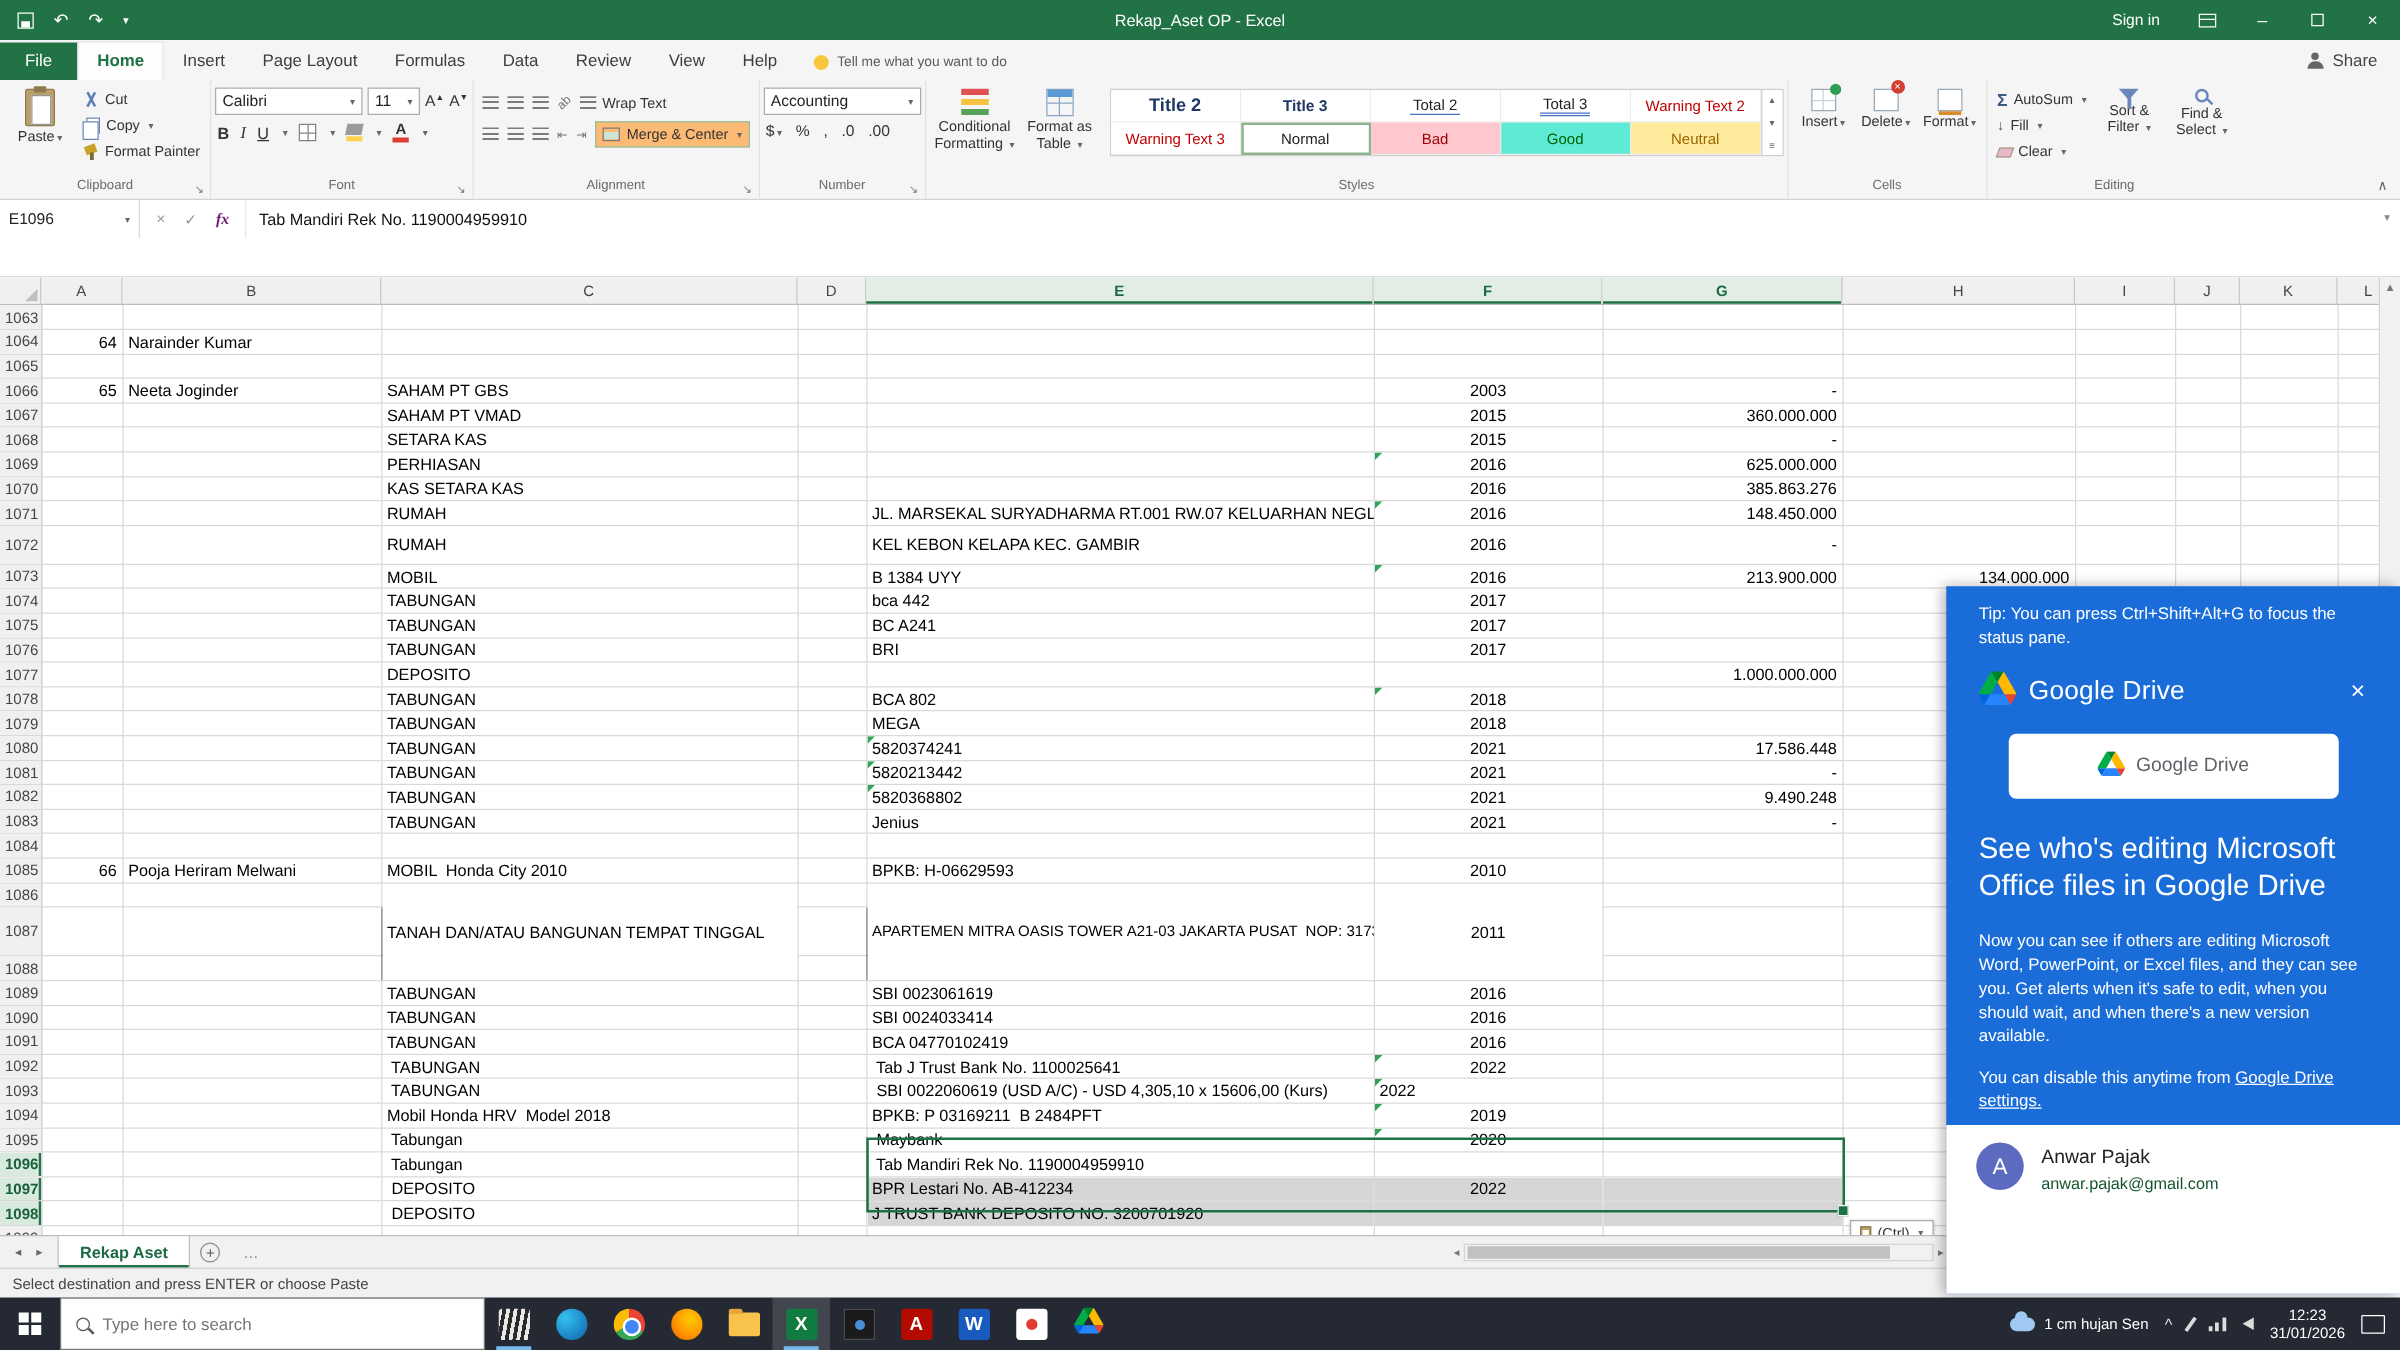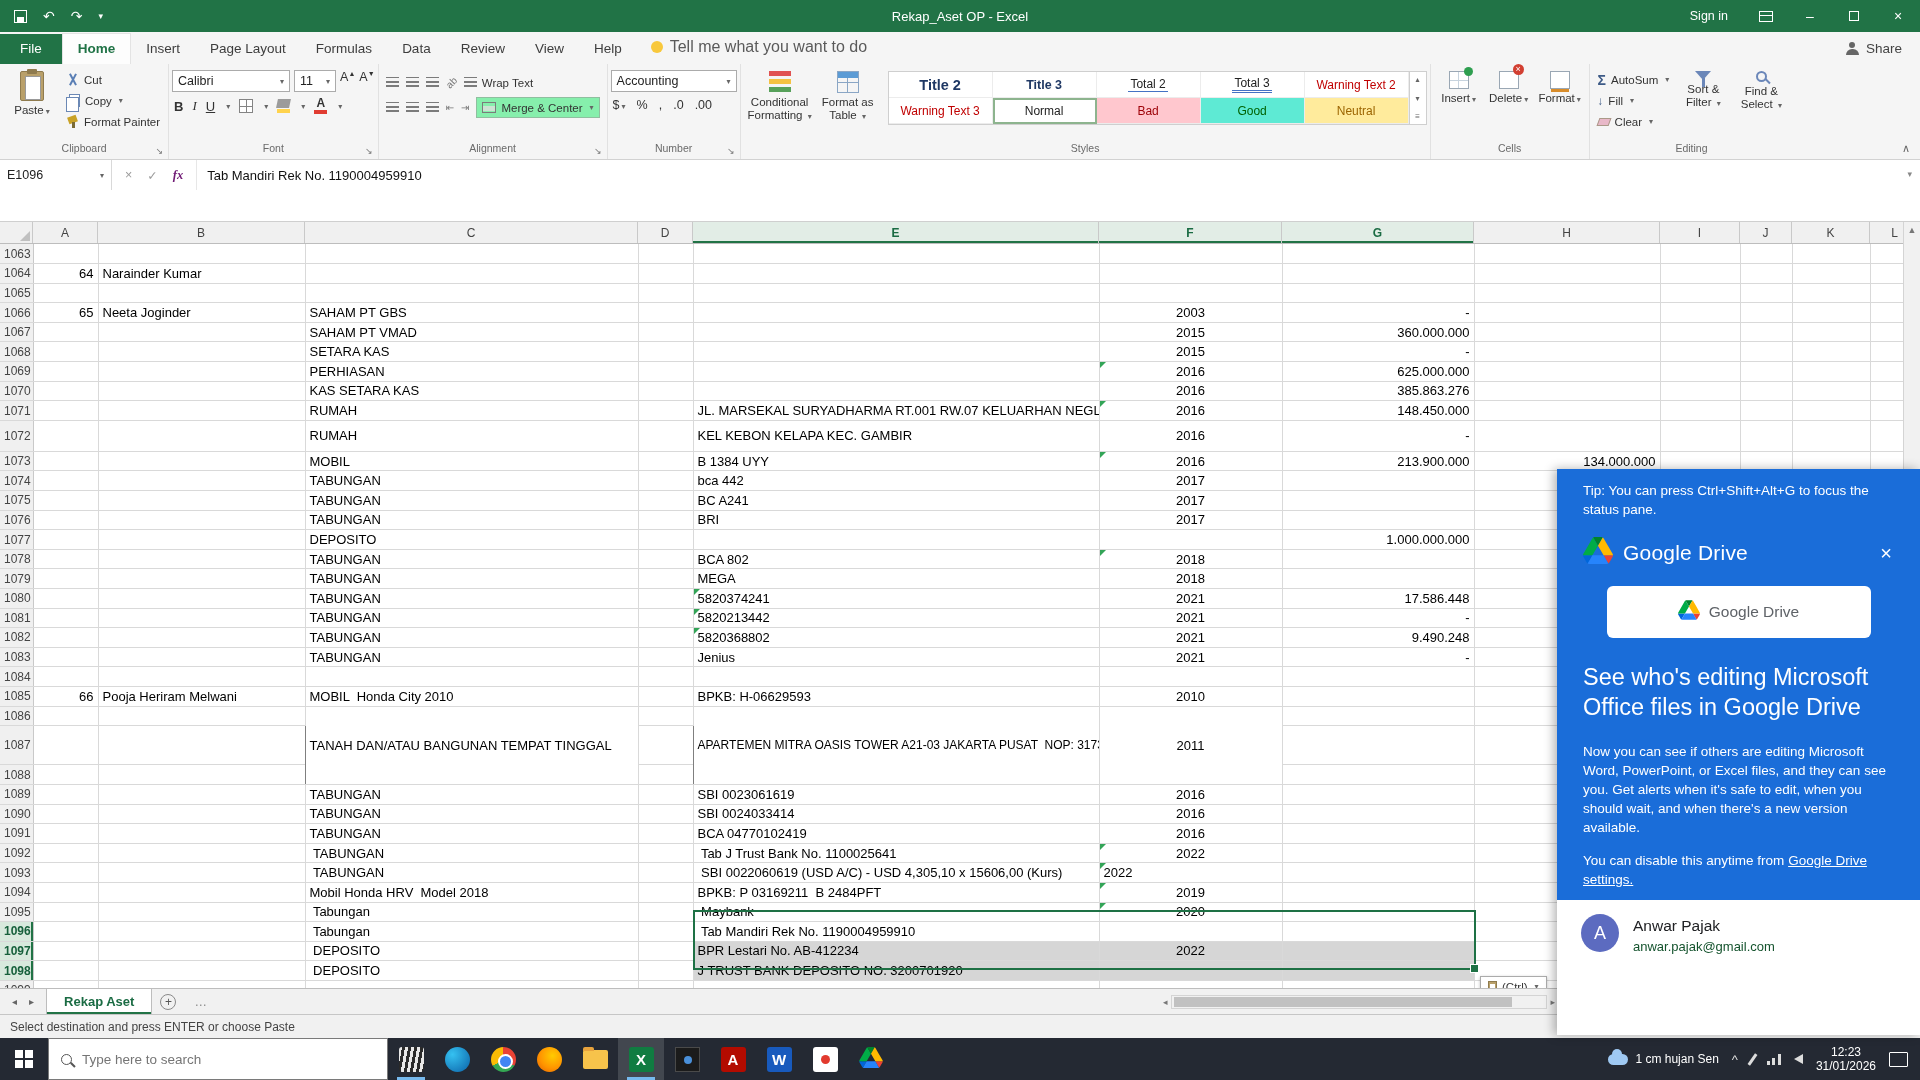--- a/index.html
+++ b/index.html
@@ -20,21 +20,21 @@
 .ic-ribbonopts{width:14px;height:11px;border:1px solid #fff;position:relative;display:inline-block}
 .ic-ribbonopts::after{content:"";position:absolute;left:0;right:0;top:3px;border-top:1px solid #fff}
 .ic-maxi{width:10px;height:10px;border:1px solid #fff;display:inline-block}
 
 
 .tabrow{height:32px;background:#f5f5f5;display:flex;align-items:flex-end;font-size:13.5px;color:#3d3d3d;flex:0 0 auto}
 .tabstrip{display:flex;align-items:flex-end}
 .rtab{padding:7px 15px 8px;white-space:nowrap}
 .rtab.file{background:#217346;color:#fff;padding:7px 20px 8px}
 .rtab.active{color:#217346;font-weight:bold;background:#fdfdfd;border:1px solid #e3e3e3;border-bottom:none}
-.tellme{display:flex;align-items:center;gap:7px;color:#5a5a5a;padding:7px 14px 8px;font-size:16px}
+.tellme{display:flex;align-items:center;gap:7px;color:#5a5a5a;padding:7px 14px 8px;font-size:11px}
 .bulb{width:12px;height:12px;border-radius:50%;background:#f8c83c;display:inline-block}
 .share{margin-left:auto;display:flex;align-items:center;gap:7px;padding:7px 18px 8px;color:#444}
 .ic-person{width:13px;height:13px;position:relative;display:inline-block}
 .ic-person::before{content:"";position:absolute;left:3.5px;top:0;width:6px;height:6px;border-radius:50%;background:#666}
 .ic-person::after{content:"";position:absolute;left:0;bottom:0;width:13px;height:6px;border-radius:6px 6px 0 0;background:#666}
 
 
 .ribbon{height:96px;background:#f5f5f5;border-bottom:1px solid #d2d2d2;display:flex;position:relative;flex:0 0 auto}
 .rgroup{display:flex;flex-direction:column;border-right:1px solid #e1e1e1;padding:2px 3px 0}
 .gbody{flex:1;display:flex;align-items:flex-start}
@@ -52,33 +52,33 @@
 .ic-cut::before,.ic-cut::after{content:"";position:absolute;left:6px;top:0;width:1.6px;height:13px;background:#5a7fb5}
 .ic-cut::before{transform:rotate(28deg)}
 .ic-cut::after{transform:rotate(-28deg)}
 .ic-copy{width:11px;height:13px;border:1px solid #6b88b5;background:#fff;position:relative;display:inline-block;margin-left:3px}
 .ic-copy::before{content:"";position:absolute;left:-4px;top:2px;width:11px;height:13px;border:1px solid #6b88b5;background:#fff}
 .ic-brush{width:13px;height:13px;position:relative;display:inline-block}
 .ic-brush::before{content:"";position:absolute;left:2px;top:1px;width:9px;height:7px;background:#c9a227;transform:rotate(-20deg)}
 .ic-brush::after{content:"";position:absolute;left:6px;bottom:0;width:3px;height:6px;background:#7a6a35}
 .selbox{height:22px;border:1px solid #ababab;background:#fff;display:flex;align-items:center;justify-content:space-between;padding:0 5px;font-size:12.5px;color:#222}
 .ff{width:118px}.fs{width:42px}
-.fontrow{display:flex;align-items:flex-start;gap:4px}
+.fontrow{display:flex;align-items:center;gap:4px}
 .fmtrow{display:flex;align-items:center;gap:9px;margin-top:6px;font-size:13px;color:#333;padding-left:2px}
 .bF{font-weight:bold}.iF{font-style:italic;font-family:"Liberation Serif",serif}.uF{text-decoration:underline}
 .abtn{font-size:12.5px;color:#333;white-space:nowrap}
 .abtn .sup{font-size:7px;vertical-align:super}
 .ic-borders{width:14px;height:14px;border:1px solid #848484;background-color:#fff;background-image:linear-gradient(#848484,#848484),linear-gradient(#848484,#848484);background-size:14px 1px,1px 14px;background-position:center;background-repeat:no-repeat;display:inline-block}
 .ic-fill{width:13px;height:9px;background:#9b9b9b;transform:skewX(-12deg);display:inline-block;position:relative}
 .cstrip{display:inline-block;width:13px;height:4px;margin-top:1px}
 .stack{display:flex;flex-direction:column;align-items:center;line-height:10px}
 .ic-fontA{font-size:12px;font-weight:bold;color:#333;line-height:11px}
 .ic-align{width:13px;height:11px;display:inline-block;background:repeating-linear-gradient(to bottom,#7b7b7b 0 1.5px,transparent 1.5px 4.2px)}
 .ic-merge{width:14px;height:11px;border:1px solid #7b7b7b;display:inline-block;background:linear-gradient(transparent 0 3px,#cde3d3 3px 8px,transparent 8px)}
-.mergebtn.activebtn{background:#86efac;border:1px solid #8fbf9f}
+.mergebtn.activebtn{background:#fdba74;border:1px solid #8fbf9f}
 .alrow{display:flex;align-items:center;gap:7px;padding:2px 4px}
 .ic-cf{width:22px;height:22px;display:inline-block;background:linear-gradient(#e05252 0 5px,transparent 5px 8px,#f5c242 8px 13px,transparent 13px 16px,#57a15a 16px 21px,transparent 21px);background-repeat:no-repeat}
 .ic-fat{width:22px;height:22px;border:1px solid #8aa6c5;display:inline-block;background:linear-gradient(#5b9bd5 0 6px,transparent 6px),linear-gradient(#8aa6c5,#8aa6c5),linear-gradient(#8aa6c5,#8aa6c5);background-size:100% 100%,100% 1px,1px 100%;background-position:top,center,center;background-repeat:no-repeat}
 .gallery{display:flex;border:1px solid #cfcfcf;background:#fff;margin:5px 0 0 8px}
 .chips{display:grid;grid-template-columns:repeat(5,104px);grid-auto-rows:26px}
 .chip{display:flex;align-items:center;justify-content:center;font-size:12px;border-right:1px solid #ececec;border-bottom:1px solid #ececec;background:#fff;color:#222;overflow:hidden;white-space:nowrap}
 .chip.title2{font-weight:bold;color:#1f3864;font-size:14.5px}
 .chip.title3{font-weight:bold;color:#1f3864;font-size:12.5px}
 .chip.total2 span{border-bottom:1px solid #4472c4;padding:0 2px}
 .chip.total3 span{border-bottom:3px double #4472c4;padding:0 2px}

